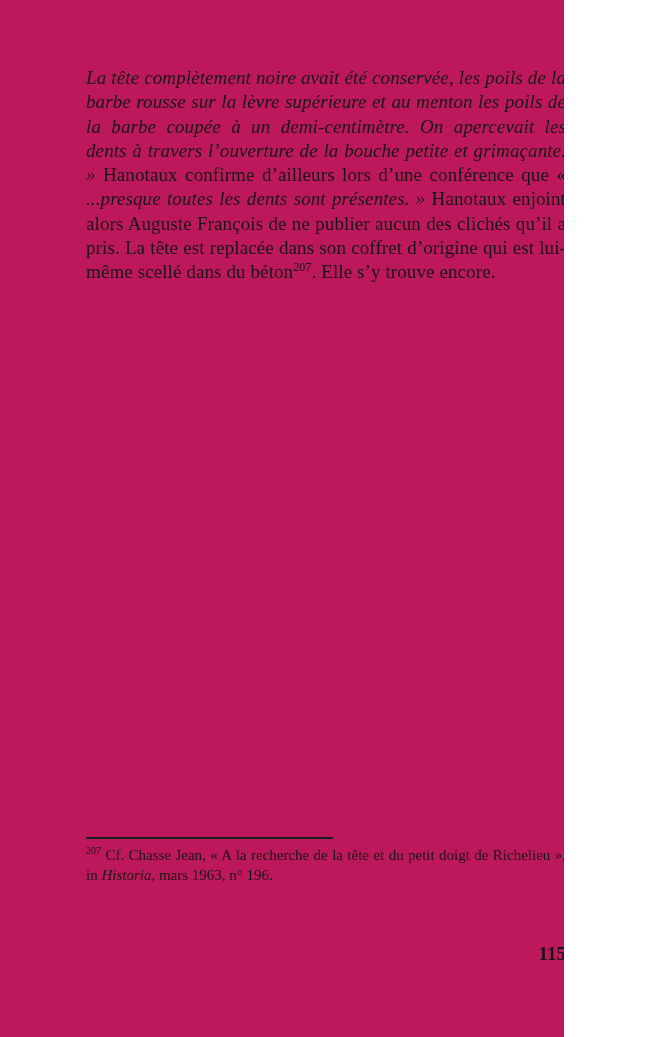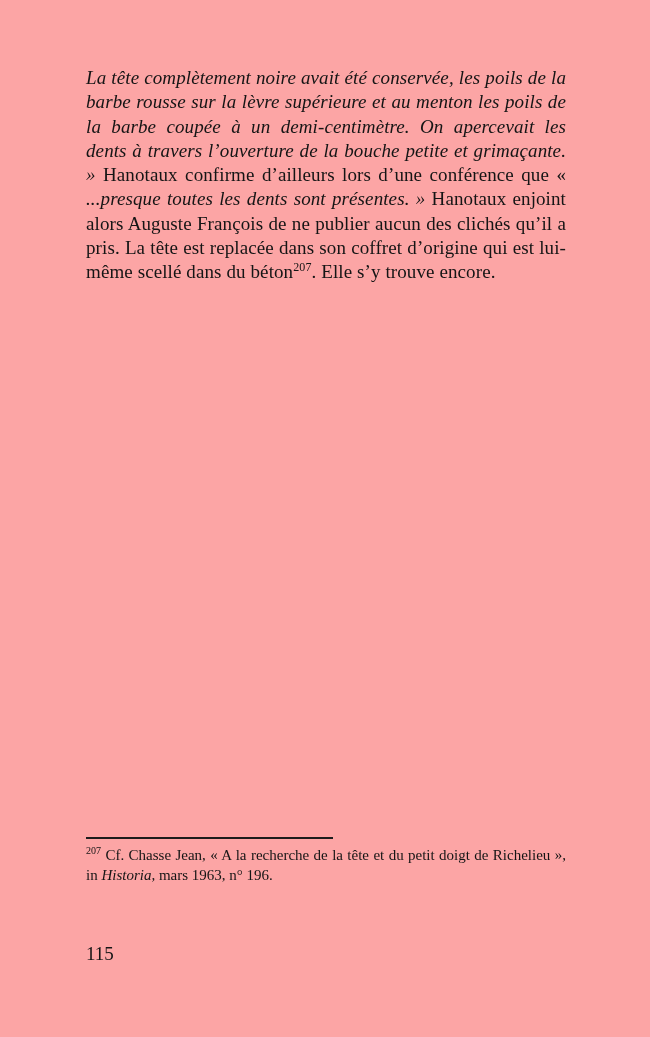--- a/index.html
+++ b/index.html
@@ -2,23 +2,23 @@
 <html><head>
 <meta charset="utf-8">
 <style>
   html, body {
     margin: 0;
     padding: 0;
     background: #ffffff;
   }
   .page {
     position: relative;
-    width: 650px;
+    width: 564px;
     height: 1037px;
-    background: #fca5a5;
+    background: #be185d;
     color: #151515;
     font-family: "Liberation Serif", serif;
     overflow: hidden;
   }
   .body-text {
     position: absolute;
     left: 86px;
     top: 66px;
     width: 480px;
     font-size: 19px;
@@ -50,22 +50,23 @@
     font-size: 15px;
     line-height: 20px;
     text-align: justify;
   }
   .footnote-text sup.seg-superscript { font-size: 10px; }
   .page-number {
     position: absolute;
     left: 86px;
     top: 943px;
     width: 480px;
-    text-align: left;
+    text-align: right;
     font-size: 19px;
+    font-weight: bold;
   }
 </style>
 </head>
 <body>
 
 <div class="page">
 
   <div class="body-text"><span class="seg-italic">La tête complètement noire avait été conservée, les poils de la barbe rousse sur la lèvre supérieure et au menton les poils de la barbe coupée à un demi-centimètre. On apercevait les dents à travers l’ouverture de la bouche petite et grimaçante. » </span><span class="seg-roman">Hanotaux confirme d’ailleurs lors d’une conférence que « </span><span class="seg-italic">...presque toutes les dents sont présentes. » </span><span class="seg-roman">Hanotaux enjoint alors Auguste François de ne publier aucun des clichés qu’il a pris. La tête est replacée dans son coffret d’origine qui est lui-même scellé dans du béton</span><sup class="seg-superscript">207</sup><span class="seg-roman">. Elle s’y trouve encore.</span></div>
 
   <div class="footnote-block">

